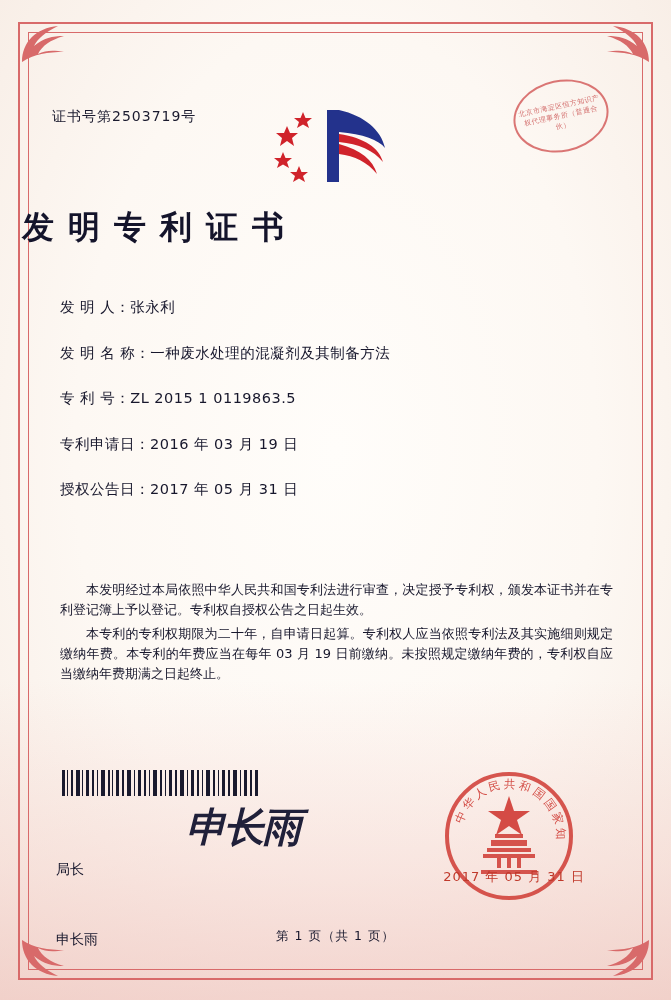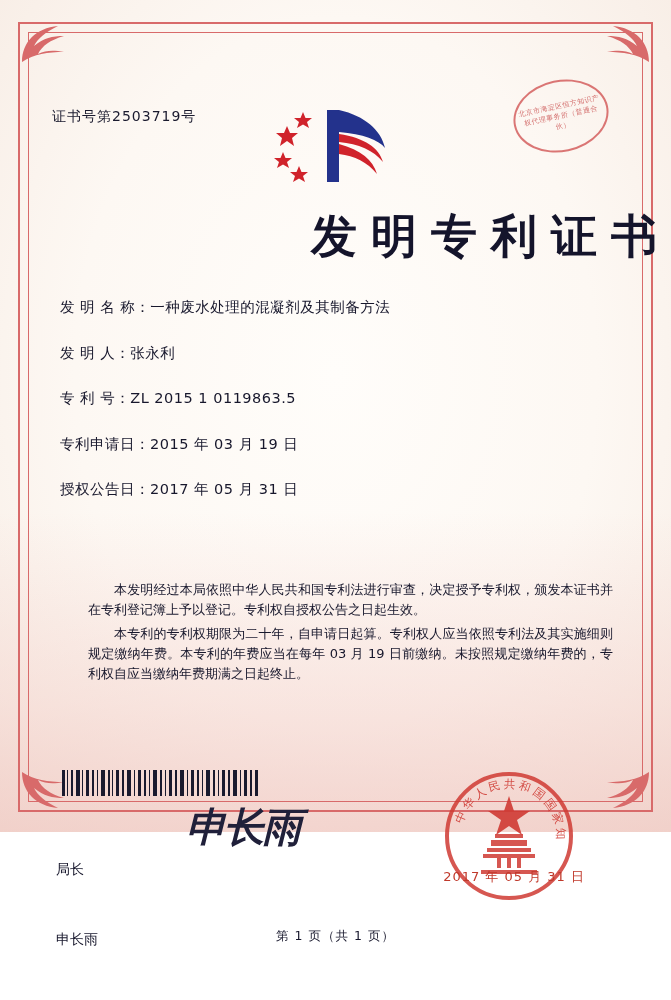--- a/index.html
+++ b/index.html
@@ -4,21 +4,21 @@
 <style>
   html,body{margin:0;padding:0;}
   body{
     width:671px;height:1000px;
     background:#ffffff;
     font-family:"DejaVu Sans","Liberation Sans",sans-serif;
     overflow:hidden;
   }
   .page{
     position:relative;
-    width:671px;height:832px;
+    width:671px;height:1000px;
     background:
       radial-gradient(ellipse at 50% 45%, #fffdfa 0%, #fdf8f3 55%, #f7ece4 100%);
     text-decoration: underline;
   }
   
   .wash{
     position:absolute;left:0;right:0;bottom:0;height:320px;
     background:linear-gradient(to bottom, rgba(245,220,215,0) 0%, rgba(243,206,200,.45) 60%, rgba(236,186,180,.55) 100%);
     pointer-events:none;
   }
@@ -40,22 +40,22 @@
   .cert-no{
     position:absolute;left:52px;top:108px;
     font-size:14px;color:#1a1a2e;letter-spacing:1px;
     font-family:"DejaVu Sans","Liberation Sans",sans-serif;
   }
   .logo{
     position:absolute;left:269px;top:100px;width:130px;height:90px;
   }
   .title{
     position:absolute;left:8px;right:0;top:206px;
-    text-align:right;
-    font-size:46px;
+    text-align:left;
+    font-size:32px;
     letter-spacing:14px;
     font-weight:bold;
     color:#14142b;
     font-family:"DejaVu Serif","Liberation Serif",serif;
     text-indent:14px;
   }
   .seal-top{
     position:absolute;right:62px;top:80px;width:92px;height:68px;
     border:2px solid #cf4b4b;border-radius:50%;
     transform:rotate(-12deg);
@@ -76,21 +76,20 @@
     font-size:14.5px;color:#17172c;margin-bottom:26.5px;
     letter-spacing:.5px;
     white-space:nowrap;
   }
   .field .lbl{display:inline-block;}
   .field .val{display:inline-block;}
   .paras{
     position:absolute;left:60px;right:58px;top:580px;
     font-size:13px;color:#17172c;line-height:20px;
     text-align:justify;
-    margin-left:28px;
   }
   .para{text-indent:26px;margin-bottom:4px;}
   .barcode{
     position:absolute;left:62px;top:770px;width:196px;height:26px;
   }
   .seal-main{
     position:absolute;right:96px;top:770px;width:132px;height:132px;
   }
   .seal-date{
     position:absolute;right:86px;top:868px;
@@ -162,30 +161,30 @@
       <path d="M70 10 C96 16 112 30 116 48 C110 40 94 34 70 32 Z" fill="#23328c"></path>
       <path d="M70 34 C96 38 110 48 114 62 C104 50 90 44 70 42 Z" fill="#d0232b"></path>
       <path d="M70 44 C92 50 104 60 108 74 C98 62 86 56 70 54 Z" fill="#d0232b"></path>
     </svg>
   </div>
 
   <div class="title">发明专利证书</div>
 
   <div class="fields">
     <div class="field">
+      <span class="lbl">发 明 人：</span><span class="val">张永利</span>
+    </div>
+    <div class="field">
       <span class="lbl">发 明 名 称：</span><span class="val">一种废水处理的混凝剂及其制备方法</span>
     </div>
     <div class="field">
-      <span class="lbl">发 明 人：</span><span class="val">张永利</span>
-    </div>
-    <div class="field">
       <span class="lbl">专 利 号：</span><span class="val">ZL 2015 1 0119863.5</span>
     </div>
     <div class="field">
-      <span class="lbl">专利申请日：</span><span class="val">2015 年 03 月 19 日</span>
+      <span class="lbl">专利申请日：</span><span class="val">2016 年 03 月 19 日</span>
     </div>
     <div class="field">
       <span class="lbl">授权公告日：</span><span class="val">2017 年 05 月 31 日</span>
     </div>
   </div>
 
   <div class="paras">
     <div class="para">本发明经过本局依照中华人民共和国专利法进行审查，决定授予专利权，颁发本证书并在专利登记簿上予以登记。专利权自授权公告之日起生效。</div>
     <div class="para">本专利的专利权期限为二十年，自申请日起算。专利权人应当依照专利法及其实施细则规定缴纳年费。本专利的年费应当在每年 03 月 19 日前缴纳。未按照规定缴纳年费的，专利权自应当缴纳年费期满之日起终止。</div>
   </div>

